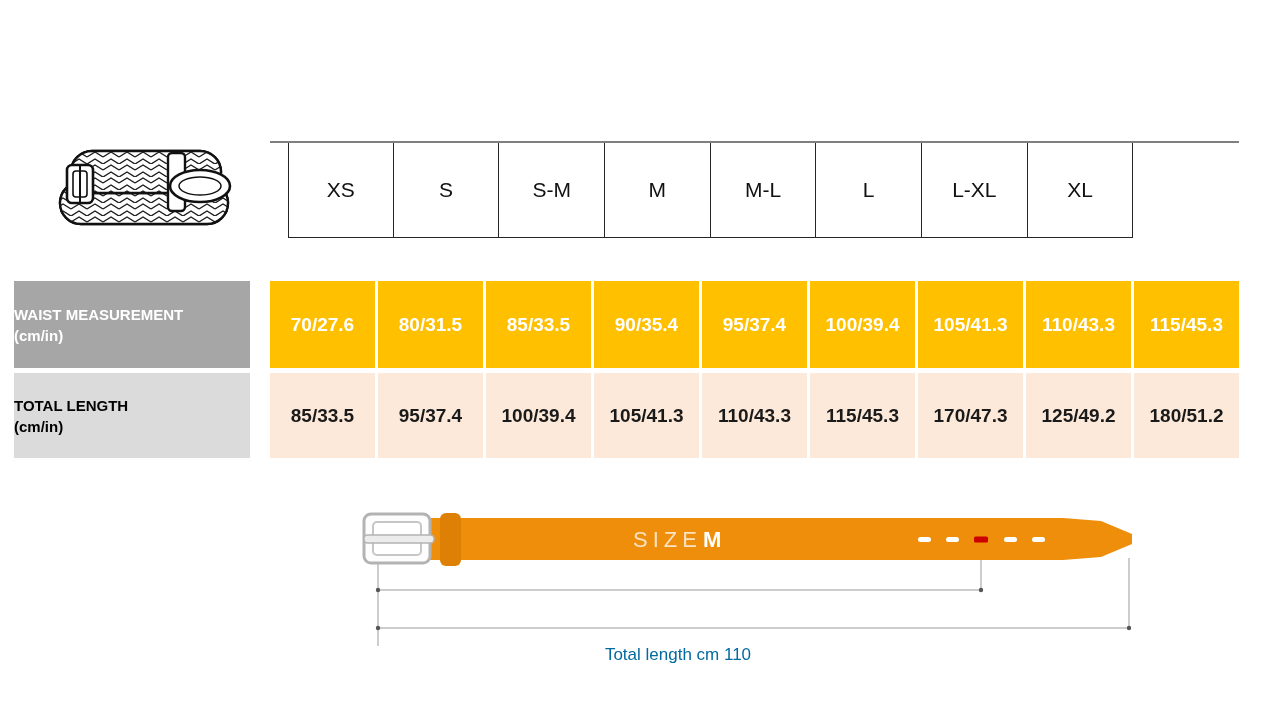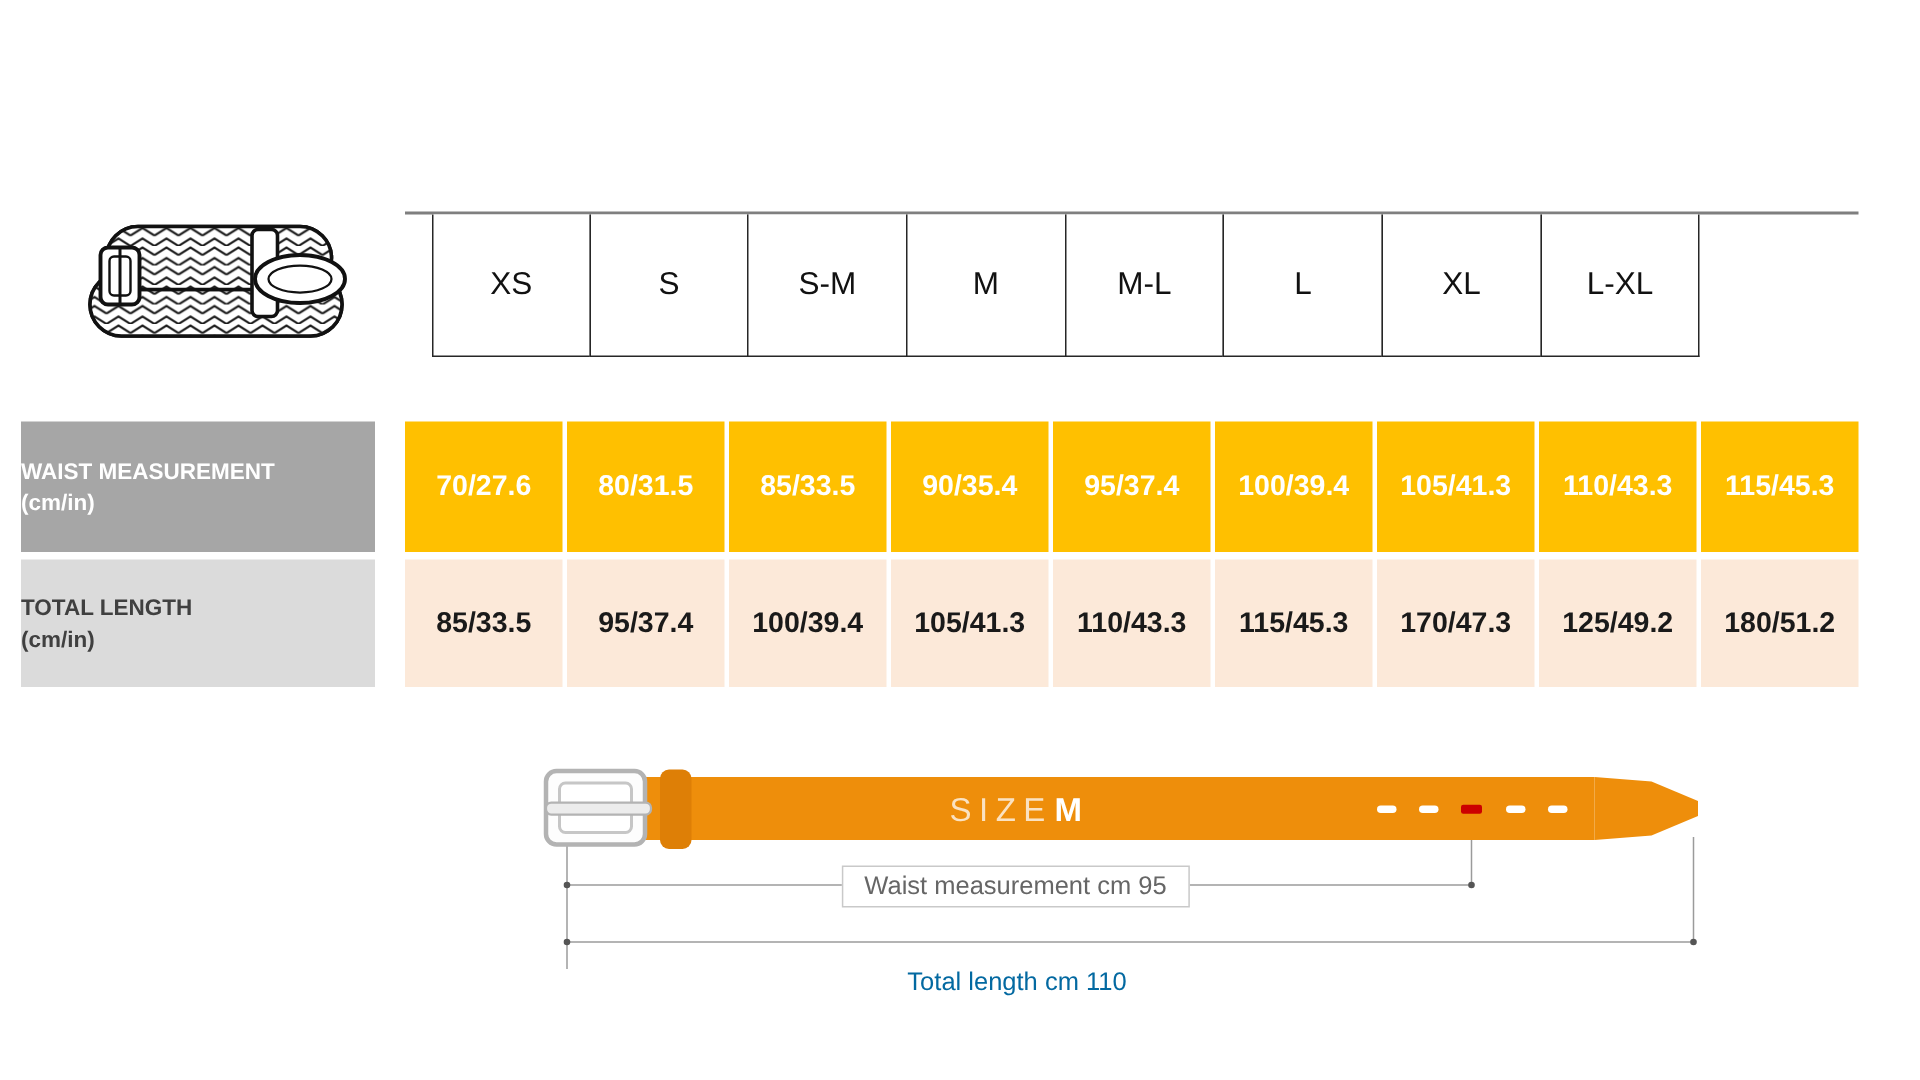--- a/index.html
+++ b/index.html
@@ -42,21 +42,21 @@
   
   .row-label {
     position: absolute;
     left: 14px; width: 236px;
     display: flex; flex-direction: column;
     align-items: flex-start; justify-content: center;
     font-weight: 700; font-size: 15px; line-height: 1.4;
     text-align: center;
   }
   .row-label.waist { top: 281px; height: 87px; background: #a6a6a6; color: #ffffff; }
-  .row-label.total { top: 373px; height: 85px; background: #dbdbdb; color: #404040; }
+  .row-label.total { top: 373px; height: 85px; background: #dbdbdb; color: #000000; }
 
   
   .data-row {
     position: absolute;
     left: 270px; width: 969px;
     display: grid;
     grid-template-columns: repeat(9, 1fr);
     column-gap: 3px;
   }
   .data-row.waist { top: 281px; height: 87px; }
@@ -126,22 +126,22 @@
     </svg>
   </div>
 
   <div class="size-header">
     <div class="cell">XS</div>
     <div class="cell">S</div>
     <div class="cell">S-M</div>
     <div class="cell">M</div>
     <div class="cell">M-L</div>
     <div class="cell">L</div>
+    <div class="cell">L-XL</div>
     <div class="cell">XL</div>
-    <div class="cell">L-XL</div>
   </div>
 
   <div class="row-label waist">
     <span>WAIST MEASUREMENT</span>
     <span>(cm/in)</span>
   </div>
 
   <div class="data-row waist">
     <div class="cell">70/27.6</div>
     <div class="cell">80/31.5</div>
@@ -205,16 +205,15 @@
       <rect x="601" y="37" width="13" height="5" rx="2.5" fill="#ffffff"></rect>
       <rect x="629" y="36.5" width="14" height="6" rx="1.5" fill="#cc0000"></rect>
       <rect x="659" y="37" width="13" height="5" rx="2.5" fill="#ffffff"></rect>
       <rect x="687" y="37" width="13" height="5" rx="2.5" fill="#ffffff"></rect>
     </g>
 
     <text x="288" y="47" font-family="Liberation Sans, sans-serif" font-size="22" letter-spacing="5" fill="#ffffff" opacity="0.75">SIZE</text>
     <text x="358" y="47" font-family="Liberation Sans, sans-serif" font-size="22" font-weight="bold" fill="#ffffff">M</text>
   </svg>
 
-  <div class="annotation waist">Waist measurement cm 95</div>
   <div class="annotation total">Total length cm 110</div>
 
 </div>
 
 </body></html>

